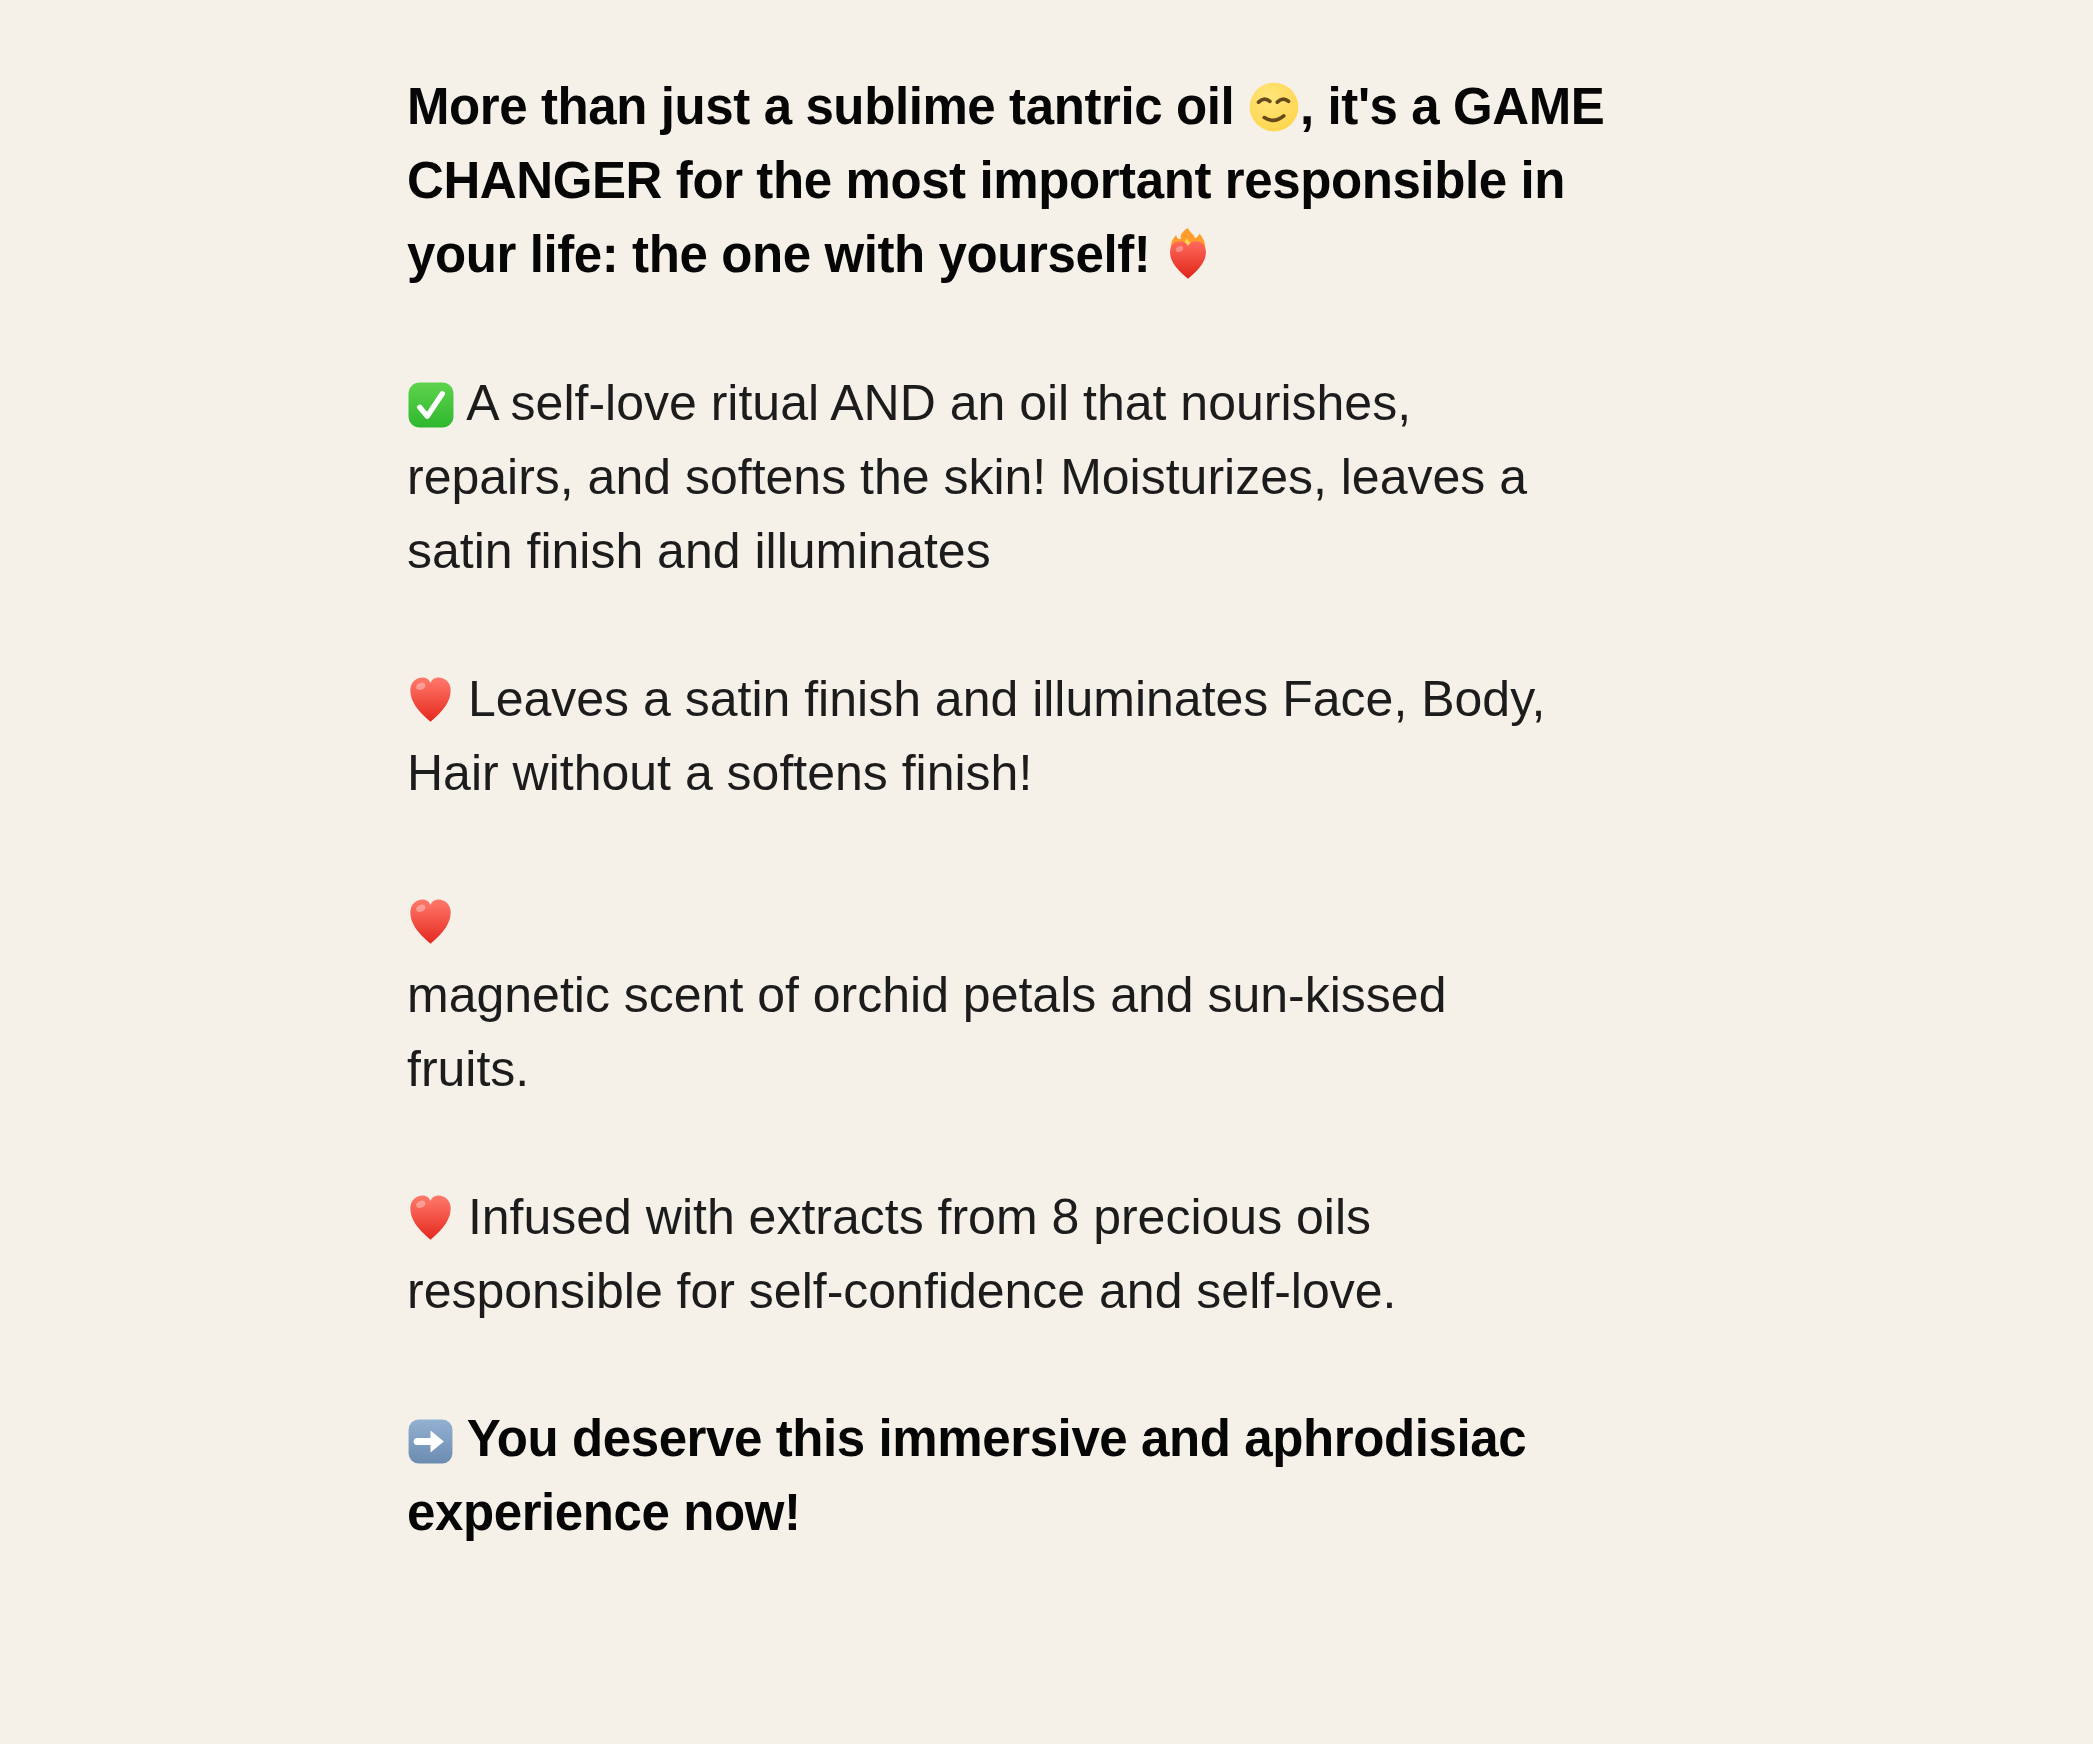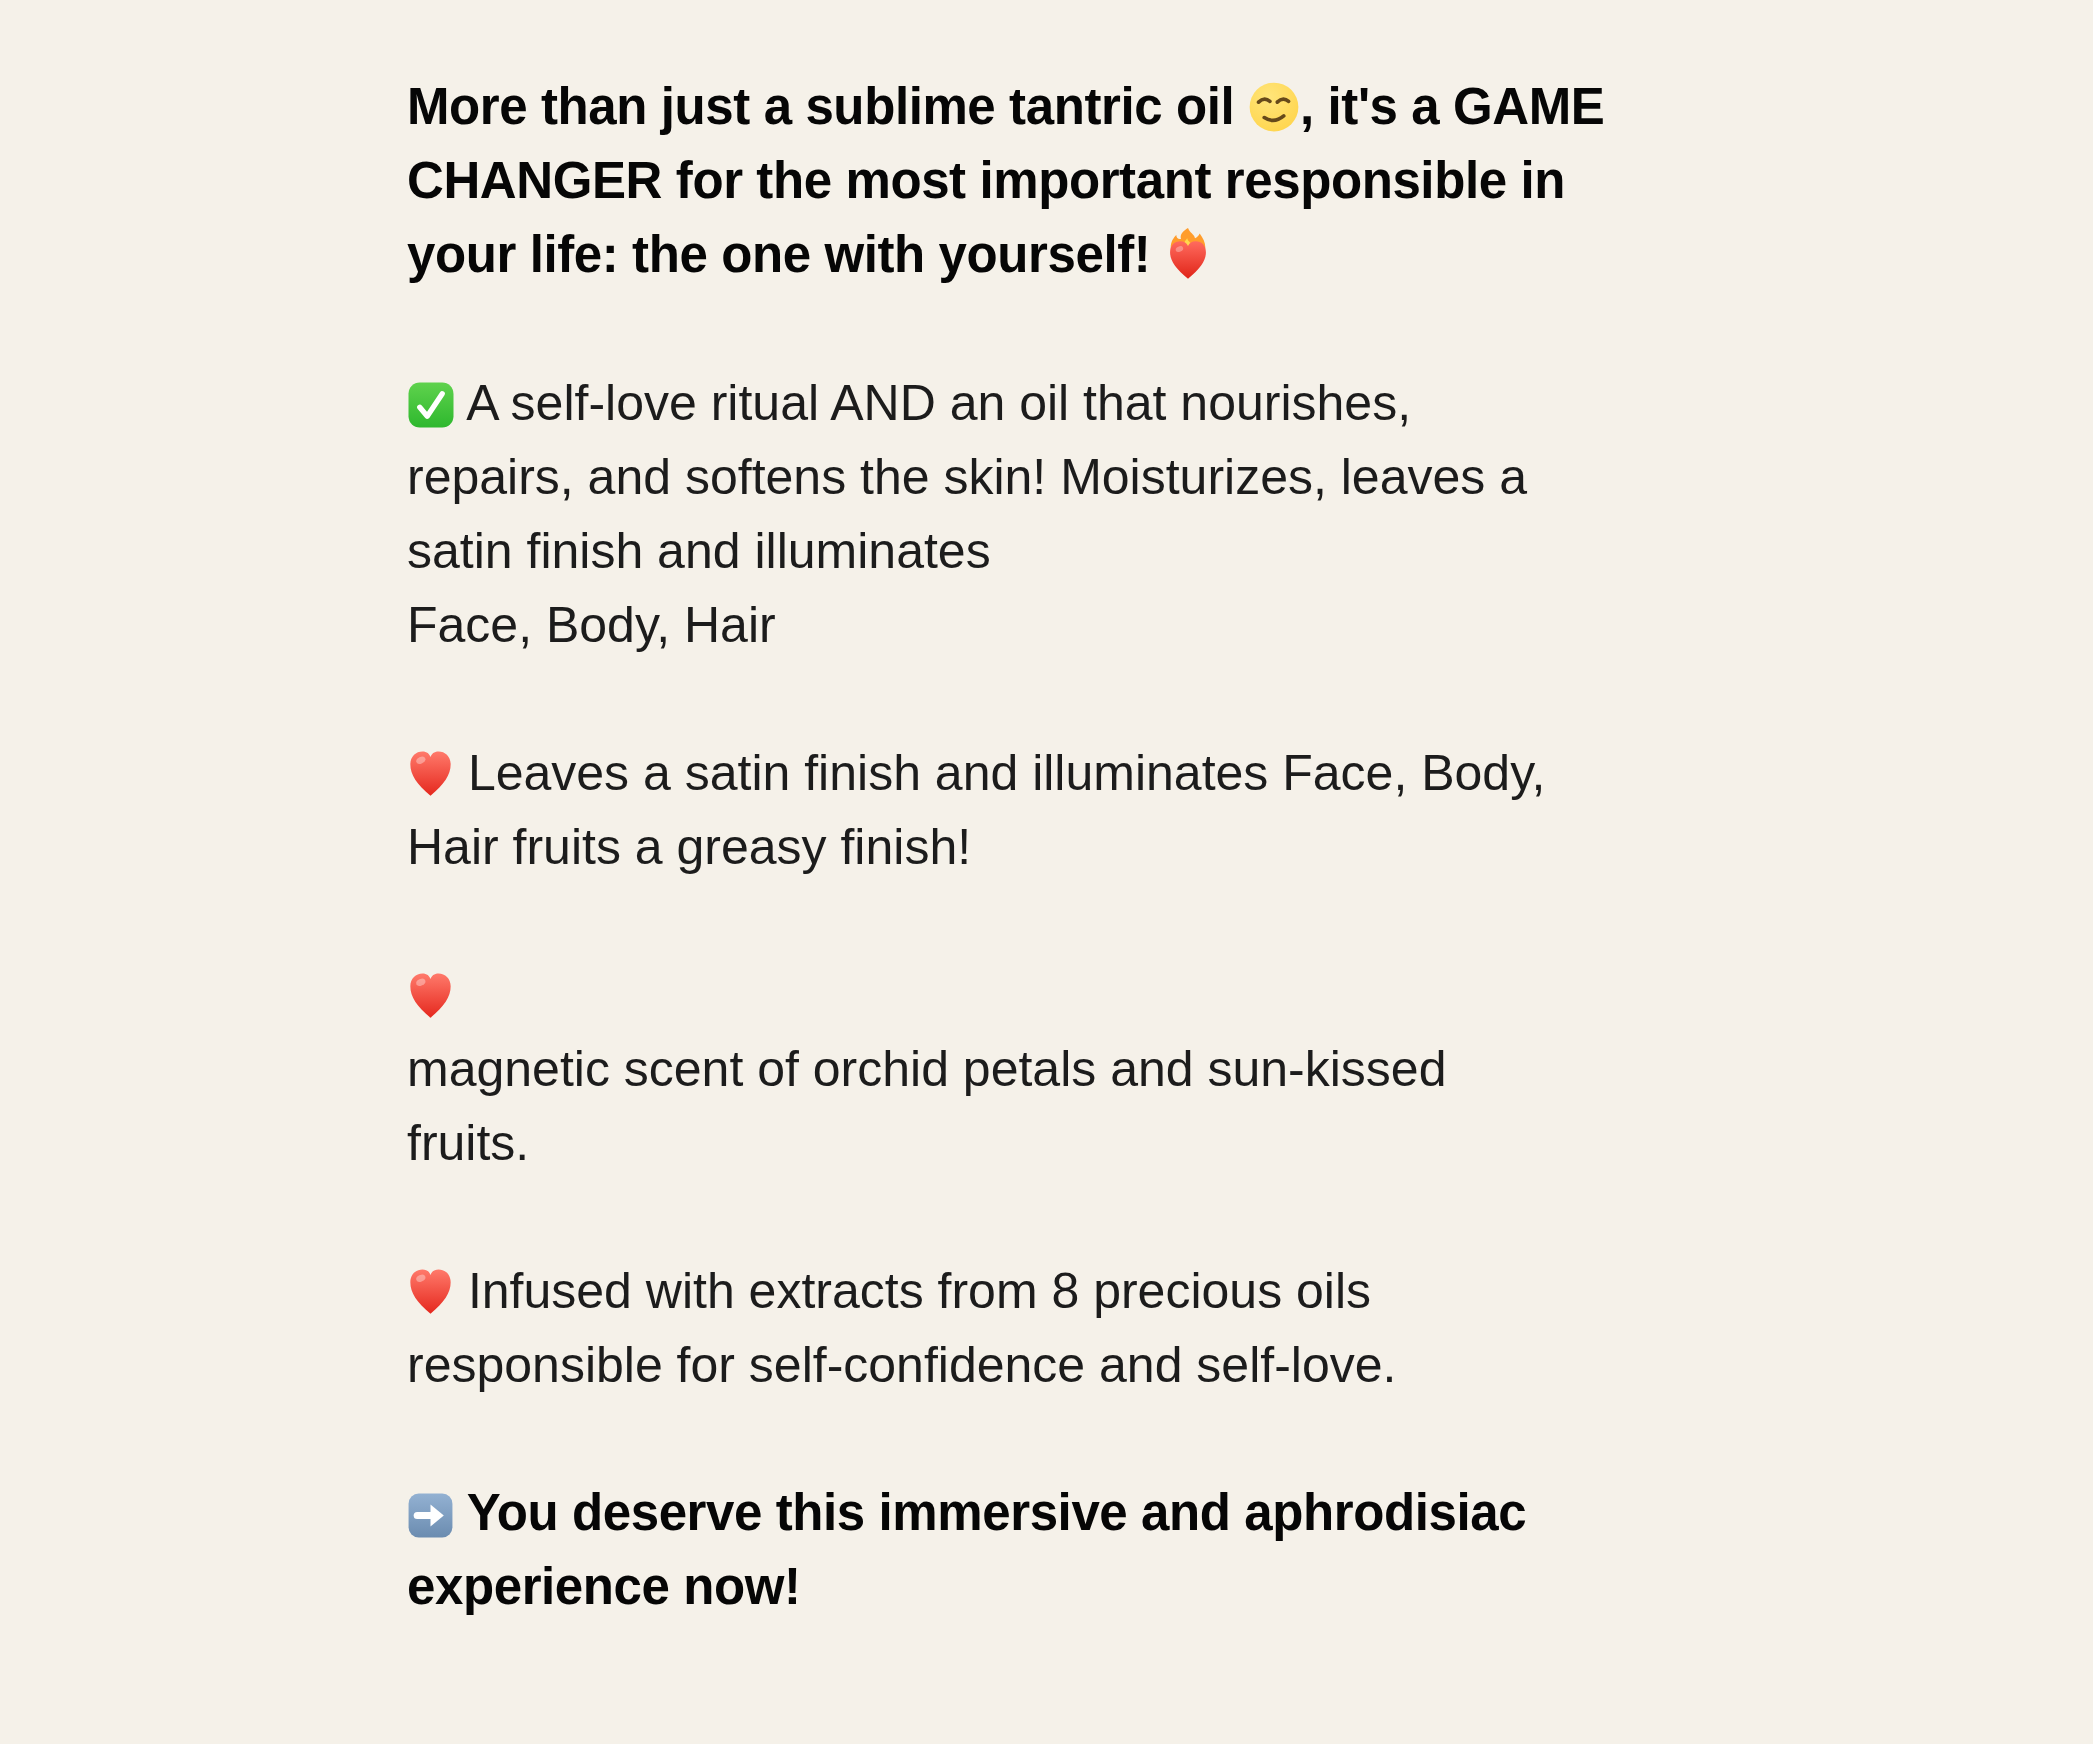--- a/index.html
+++ b/index.html
@@ -75,34 +75,33 @@
                 <linearGradient id="gc2" x1="0" y1="0" x2="0" y2="1">
                   <stop offset="0" stop-color="#5fd24d"></stop>
                   <stop offset="1" stop-color="#2eb82e"></stop>
                 </linearGradient>
               </defs>
               <rect x="2" y="2" width="60" height="60" rx="15" fill="url(#gc2)"></rect>
               <path d="M17 35 L27 47 L47 17" fill="none" stroke="#ffffff" stroke-width="7" stroke-linecap="round" stroke-linejoin="round"></path>
             </svg></span><span> A self-love ritual AND an oil that nourishes,</span></div>
         <div class="line"><span>repairs, and softens the skin! Moisturizes, leaves a</span></div>
         <div class="line"><span>satin finish and illuminates</span></div>
-        <div class="line"><span>Face, Body, Hair</span></div>
       </div>
       <div class="para">
         <div class="line"><span class="emoji"><svg width="47" height="50" viewBox="0 0 56 62">
               <defs>
                 <linearGradient id="gh3" x1="0" y1="0" x2="0" y2="1">
                   <stop offset="0" stop-color="#ff7a6b"></stop>
                   <stop offset="1" stop-color="#e5281e"></stop>
                 </linearGradient>
               </defs>
               <path d="M28 58 C11 44 3 32 3 19 C3 9 10 3 18 3 C23.5 3 26.8 6 28 10 C29.2 6 32.5 3 38 3 C46 3 53 9 53 19 C53 32 45 44 28 58 Z" fill="url(#gh3)"></path>
               <ellipse cx="16" cy="14" rx="6" ry="4" fill="#ffffff" opacity="0.35" transform="rotate(-25 16 14)"></ellipse>
             </svg></span><span> Leaves a satin finish and illuminates Face, Body,</span></div>
-        <div class="line"><span>Hair fruits a greasy finish!</span></div>
+        <div class="line"><span>Hair without a softens finish!</span></div>
       </div>
       <div class="para">
         <div class="line"><span class="emoji"><svg width="47" height="50" viewBox="0 0 56 62">
               <defs>
                 <linearGradient id="gh4" x1="0" y1="0" x2="0" y2="1">
                   <stop offset="0" stop-color="#ff7a6b"></stop>
                   <stop offset="1" stop-color="#e5281e"></stop>
                 </linearGradient>
               </defs>
               <path d="M28 58 C11 44 3 32 3 19 C3 9 10 3 18 3 C23.5 3 26.8 6 28 10 C29.2 6 32.5 3 38 3 C46 3 53 9 53 19 C53 32 45 44 28 58 Z" fill="url(#gh4)"></path>

